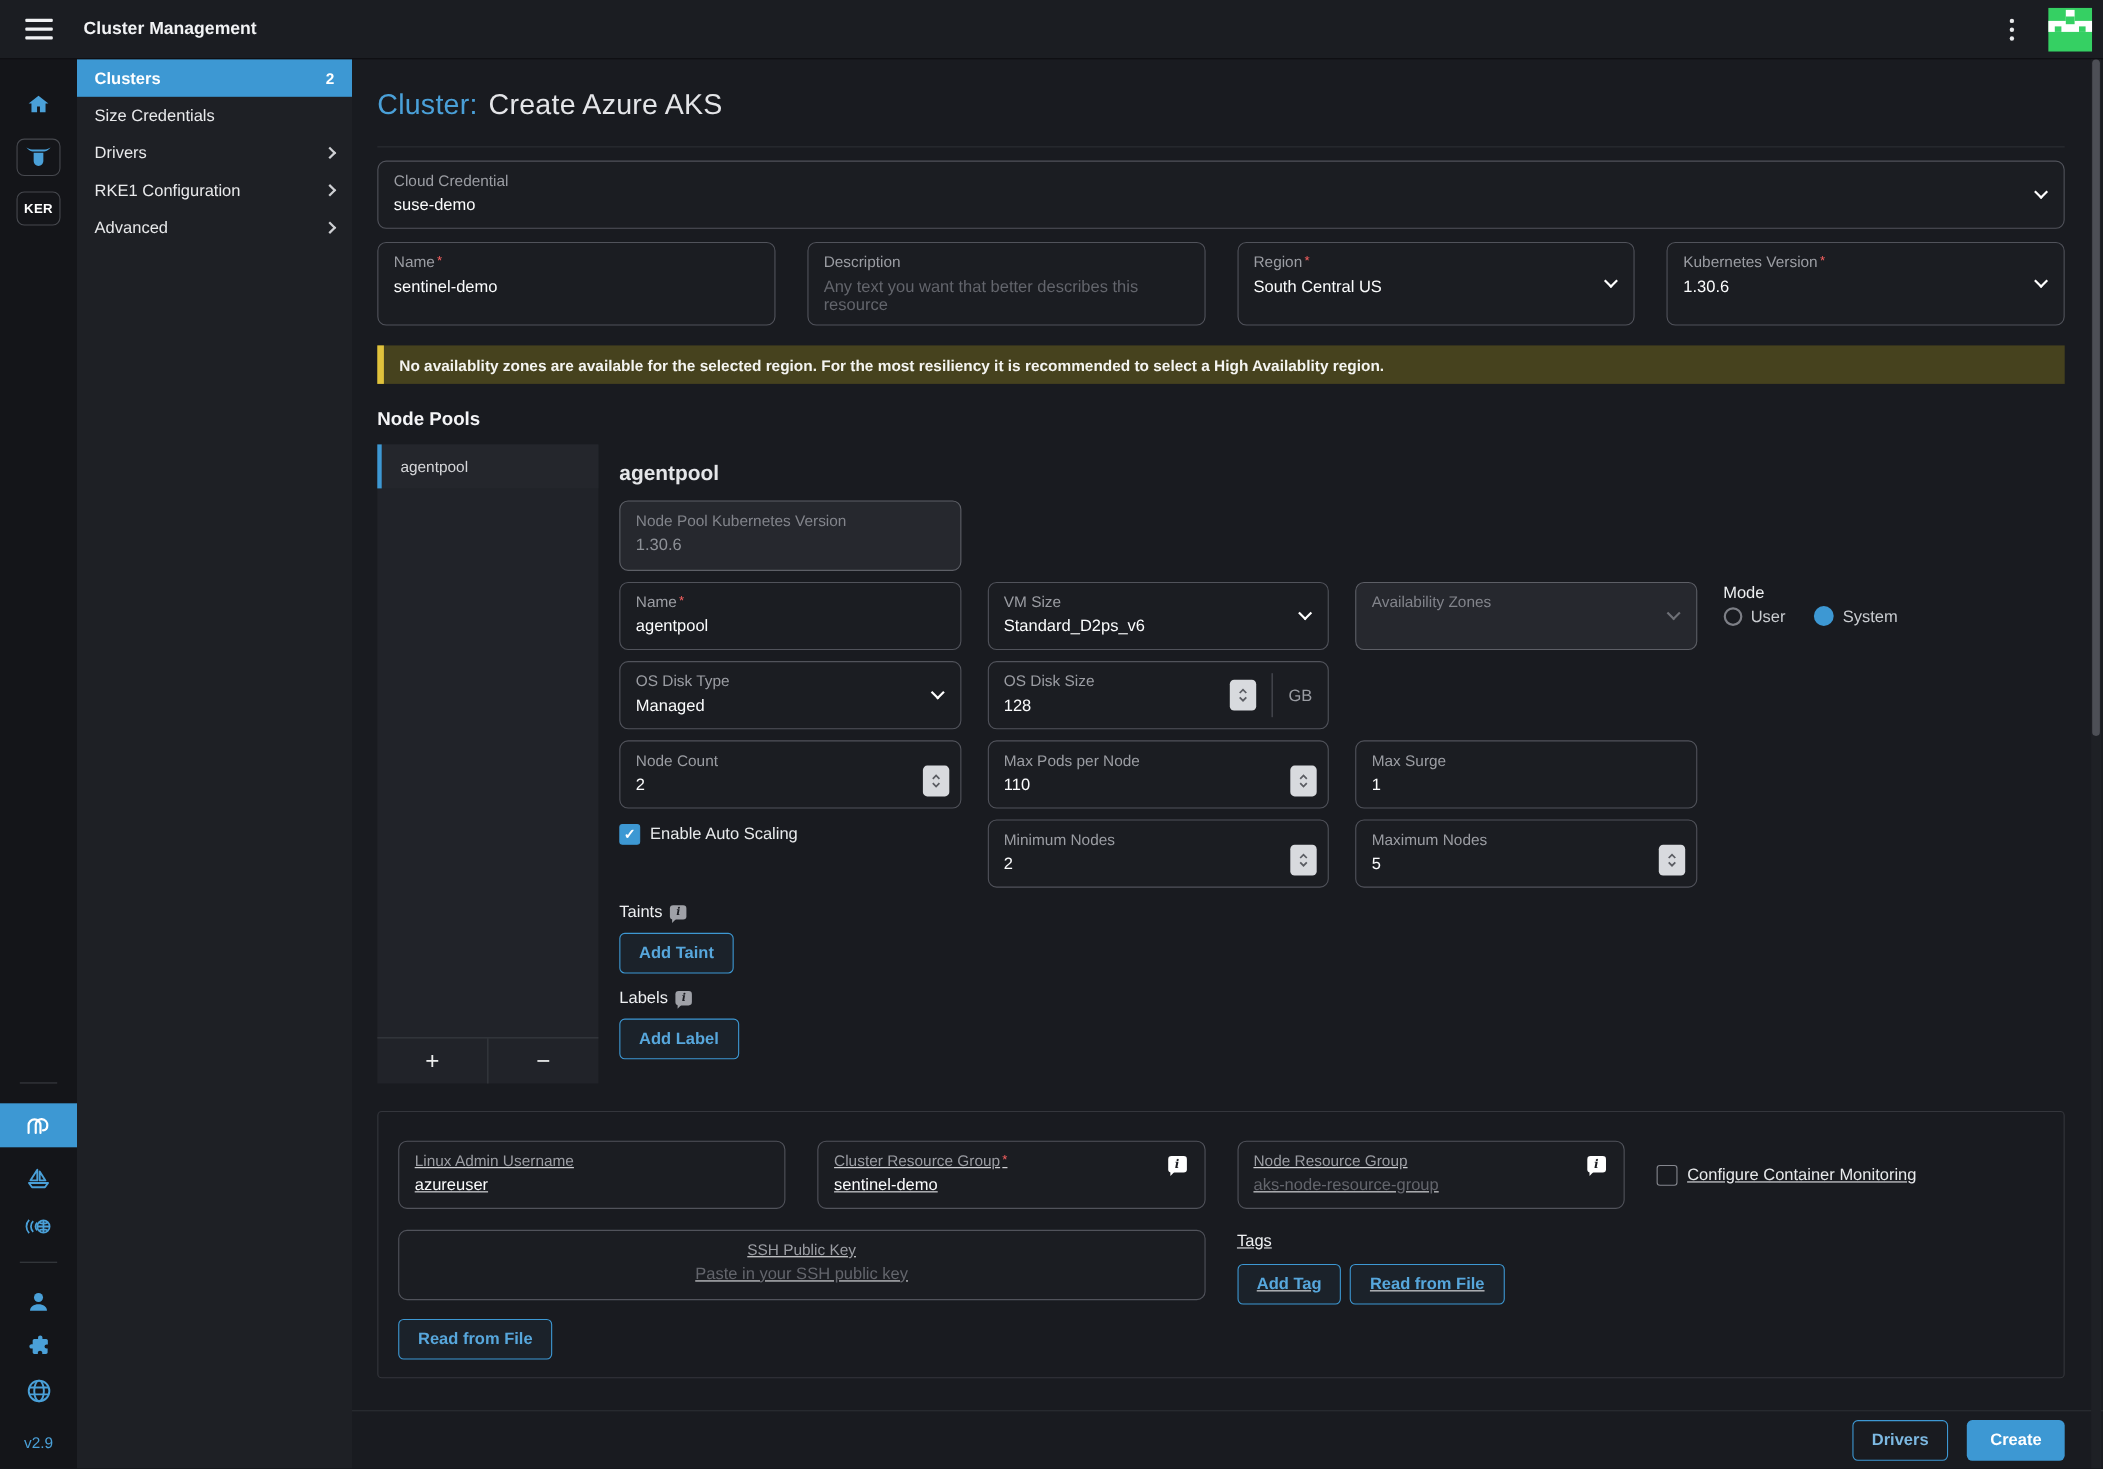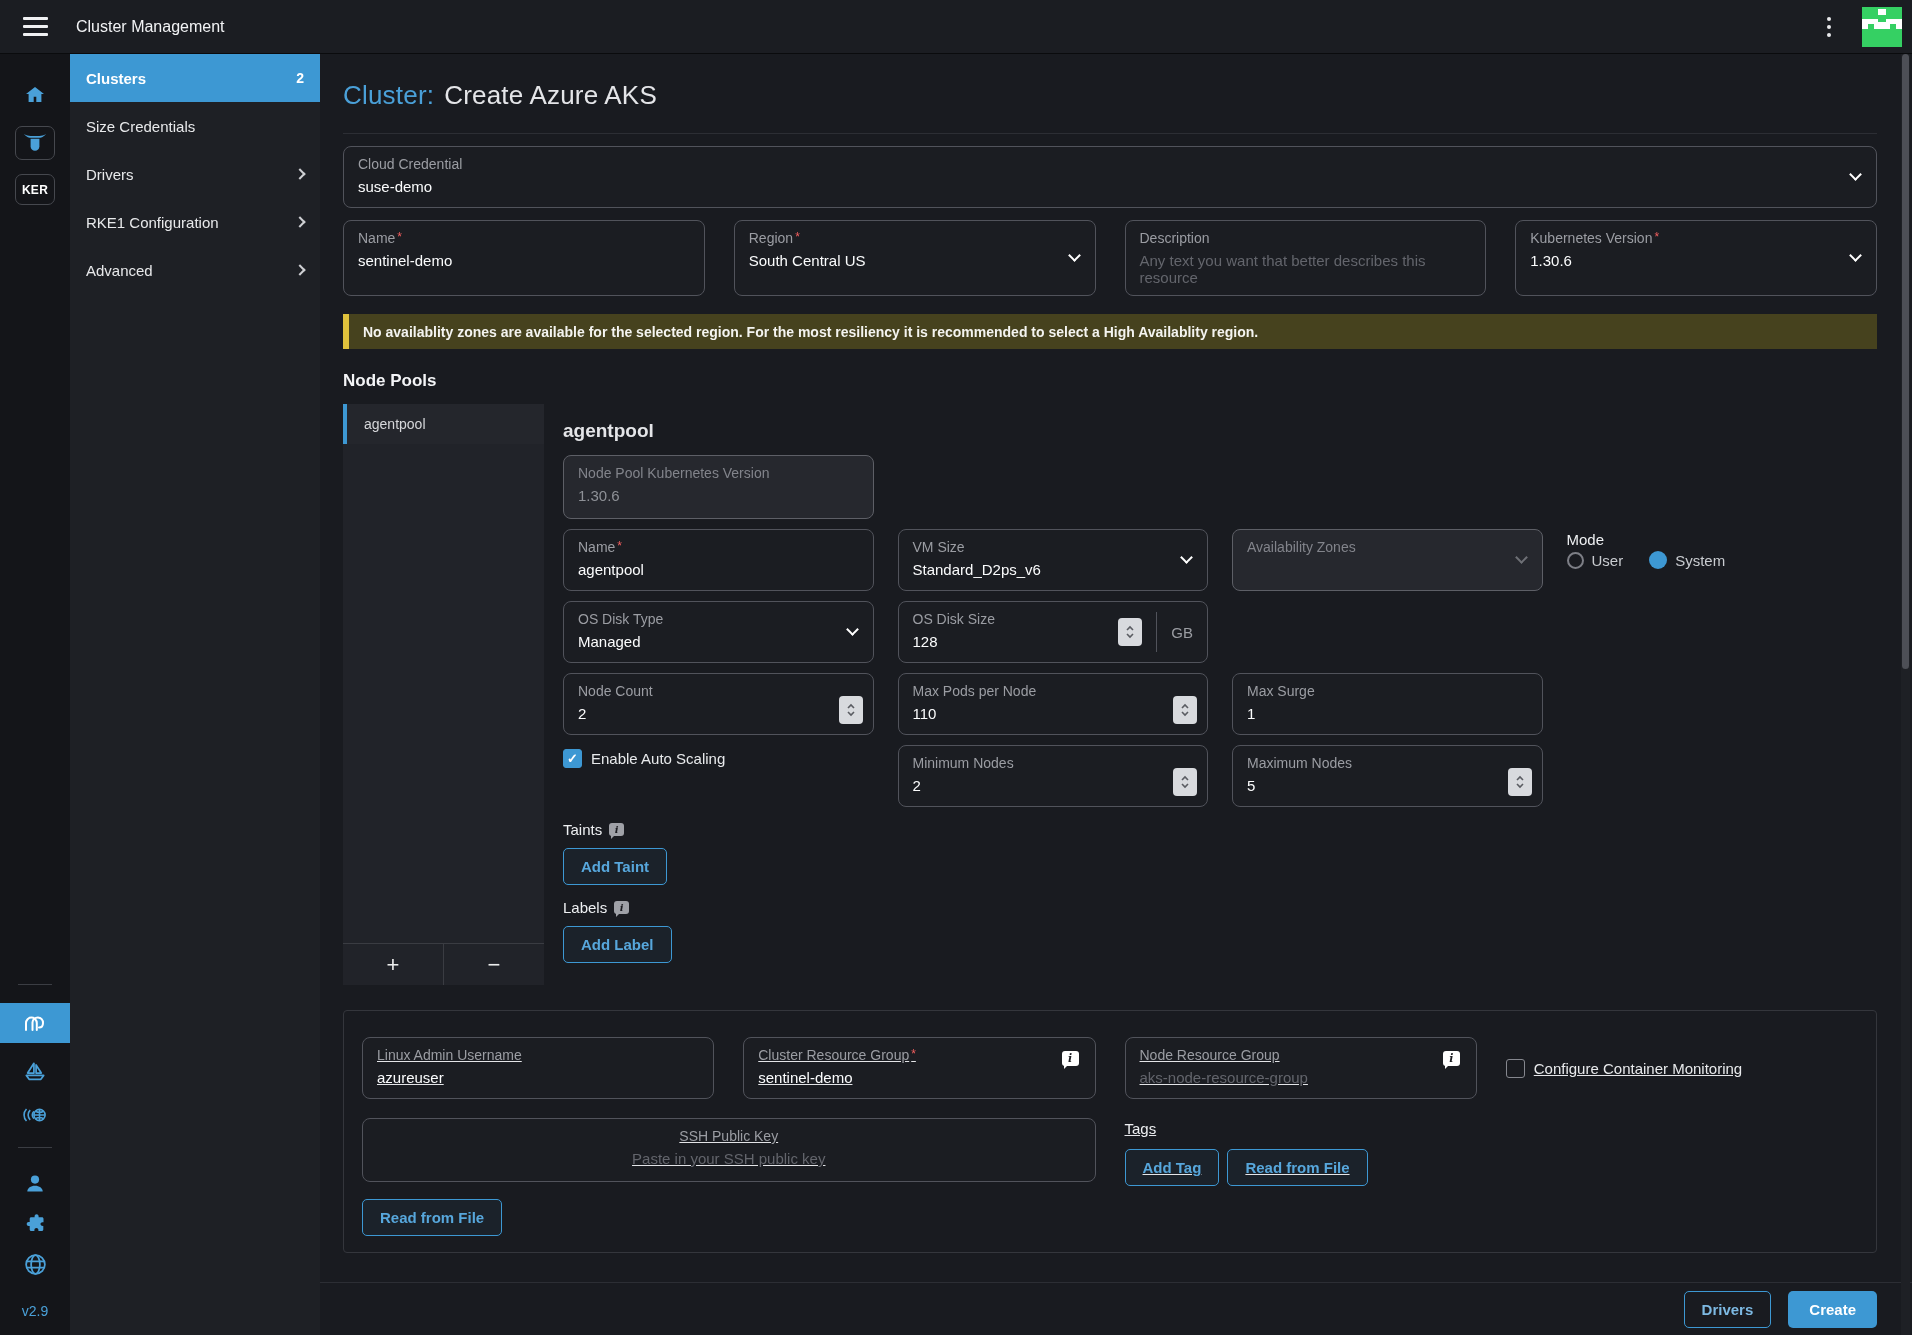--- a/index.html
+++ b/index.html
@@ -4,41 +4,41 @@
 <style>
   * { box-sizing: border-box; margin: 0; padding: 0; }
   html,body { width:1912px; height:1335px; overflow:hidden; }
   body { font-family:"Liberation Sans", sans-serif; background:#141519; color:#e4e5e8; }
   .app { width:1912px; height:1335px; display:flex; flex-direction:column; }
 
   
   .topbar { flex:0 0 54px; background:#1b1d22; border-bottom:1px solid #0a0b0d; display:flex; align-items:center; }
   .hamburger { width:70px; display:flex; flex-direction:column; gap:5px; align-items:center; cursor:pointer; }
   .hamburger i { display:block; width:25px; height:3px; background:#f0f1f3; border-radius:1px; }
-  .tb-title { font-size:16px; font-weight:400; color:#f2f3f5; margin-left:6px; }
+  .tb-title { font-size:16px; font-weight:700; color:#f2f3f5; margin-left:6px; }
   .tb-spacer { flex:1; }
   .kebab { width:30px; height:30px; display:flex; flex-direction:column; align-items:center; justify-content:center; gap:4px; margin-right:18px; cursor:pointer; }
   .kebab i { width:4px; height:4px; border-radius:50%; background:#e9eaec; }
   .avatar { width:40px; height:40px; margin-right:10px; cursor:pointer; }
 
   
   .shell { flex:1; display:flex; min-height:0; position:relative; }
 
   
   .rail { width:70px; background:#141519; display:flex; flex-direction:column; align-items:center; flex-shrink:0; }
   .rail .ic { width:70px; display:flex; justify-content:center; align-items:center; cursor:pointer; }
   .rail .boxed { width:40px; height:34px; border:1px solid #46484e; border-radius:7px; display:flex; align-items:center; justify-content:center; }
   .rail .ker { font-size:12px; font-weight:700; color:#fff; letter-spacing:.3px; }
   .rail .divider { width:34px; height:1px; background:#3b3d43; }
   .rail .active-item { width:70px; height:40px; background:#3d98d3; display:flex; align-items:center; justify-content:center; }
   .rail .version { font-size:14px; color:#4aa0d8; cursor:pointer; }
 
   
   .sidenav { width:250px; background:#1e2025; flex-shrink:0; }
-  .nav-item { height:48px; display:flex; align-items:center; padding:0 16px; font-size:15px; color:#e8e9eb; cursor:pointer; }
+  .nav-item { height:34px; display:flex; align-items:center; padding:0 16px; font-size:15px; color:#e8e9eb; cursor:pointer; }
   .nav-item.active { background:#3d98d3; color:#fff; font-weight:700; }
   .nav-item .grow { flex:1; }
   .nav-item .count { font-size:14px; font-weight:700; }
   .nav-chev { width:8px; height:8px; border-right:2px solid #cfd0d4; border-bottom:2px solid #cfd0d4; transform:rotate(-45deg); }
 
   
   .main { flex:1; background:#191b20; position:relative; padding:26px 35px 0 23px; overflow:hidden; }
   .page-title { font-size:26px; font-weight:400; letter-spacing:.2px; }
   .page-title .pfx { color:#4aa0d8; margin-right:10px; }
   .rule { border:none; border-top:1px solid #2c2e34; margin:22px 0 12px; }
@@ -258,28 +258,28 @@
         <div class="lbl">Cloud Credential</div>
         <div class="val">suse-demo</div>
         <span class="chev"></span>
       </div>
 
       <div class="row4">
         <div class="field">
           <div class="lbl"><span>Name</span><span class="req">*</span></div>
           <div class="val">sentinel-demo</div>
         </div>
+        <div class="field">
+          <div class="lbl">Description</div>
+          <div class="ph">Any text you want that better describes this resource</div>
+        </div>
         <div class="field select">
           <div class="lbl"><span>Region</span><span class="req">*</span></div>
           <div class="val">South Central US</div>
           <span class="chev"></span>
-        </div>
-        <div class="field">
-          <div class="lbl">Description</div>
-          <div class="ph">Any text you want that better describes this resource</div>
         </div>
         <div class="field select">
           <div class="lbl"><span>Kubernetes Version</span><span class="req">*</span></div>
           <div class="val">1.30.6</div>
           <span class="chev"></span>
         </div>
       </div>
 
       <div class="banner">
         <span>No availablity zones are available for the selected region. For the most resiliency it is recommended to select a High Availablity region.</span>

